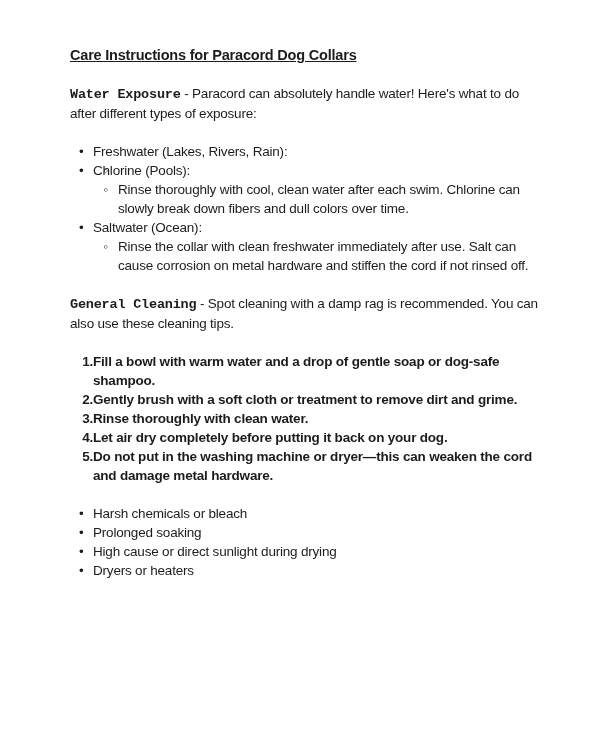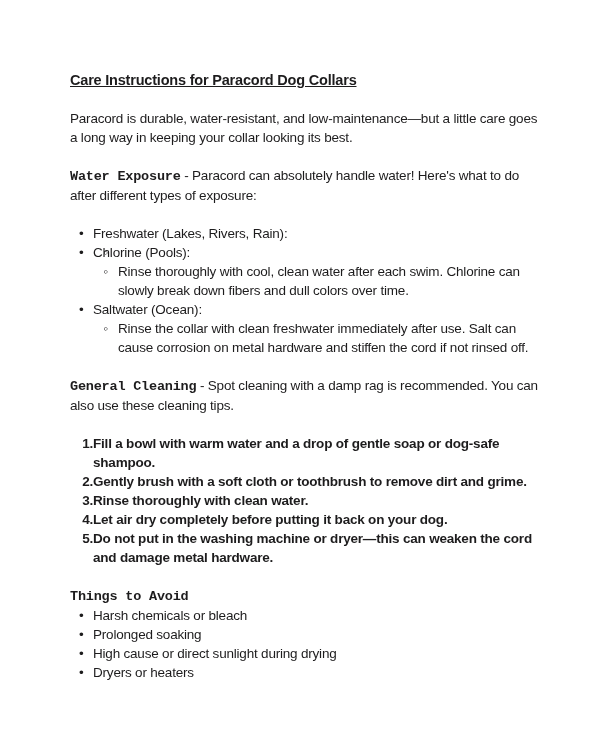--- a/index.html
+++ b/index.html
@@ -9,21 +9,21 @@
     font-family: "Liberation Sans", sans-serif;
     font-size: 13.5px;
     line-height: 19px;
     letter-spacing: -0.2px;
     color: #1d1c1d;
     overflow: hidden;
   }
   .page {
     width: 600px;
     height: 750px;
-    padding: 71px 54px 0 70px;
+    padding: 46px 54px 0 70px;
   }
   .doc-title {
     font-size: 14.5px;
     font-weight: 700;
     text-decoration: underline;
     margin: 0 0 19px 0;
   }
   p.block { margin: 0 0 19px 0; }
   p.block.tight { margin-bottom: 0; }
   strong { font-weight: 700; font-family: Liberation Mono, monospace; }
@@ -73,21 +73,20 @@
     white-space: nowrap;
   }
 </style>
 </head>
 <body>
 
 <div class="page">
 
   <h1 class="doc-title">Care Instructions for Paracord Dog Collars</h1>
 
-  <p class="block">Paracord is durable, water-resistant, and low-maintenance—but a little care goes a long way in keeping your collar looking its best.</p>
 
   <p class="block"><strong>Water Exposure</strong><span> - Paracord can absolutely handle water! Here's what to do after different types of exposure:</span></p>
 
   <ul class="l1">
     <li>
       <span class="bullet">•</span>
       <span>Freshwater (Lakes, Rivers, Rain):</span>
       <ul class="l2">
         <li>
           <span class="bullet">◦</span>
@@ -113,27 +112,26 @@
           <span>Rinse the collar with clean freshwater immediately after use. Salt can cause corrosion on metal hardware and stiffen the cord if not rinsed off.</span>
         </li>
       </ul>
     </li>
   </ul>
 
   <p class="block"><strong>General Cleaning</strong><span> - Spot cleaning with a damp rag is recommended. You can also use these cleaning tips.</span></p>
 
   <ol class="steps">
     <li>Fill a bowl with warm water and a drop of gentle soap or dog-safe shampoo.</li>
-    <li>Gently brush with a soft cloth or toothbrush to remove dirt and grime.</li>
+    <li>Gently brush with a soft cloth or treatment to remove dirt and grime.</li>
     <li>Rinse thoroughly with clean water.</li>
     <li>Let air dry completely before putting it back on your dog.</li>
     <li>Do not put in the washing machine or dryer—this can weaken the cord and damage metal hardware.</li>
   </ol>
 
-  <p class="block tight"><strong>Things to Avoid</strong></p>
 
   <ul class="l1">
     <li>
       <span class="bullet">•</span>
       <span>Harsh chemicals or bleach</span>
     </li>
     <li>
       <span class="bullet">•</span>
       <span>Prolonged soaking</span>
     </li>

